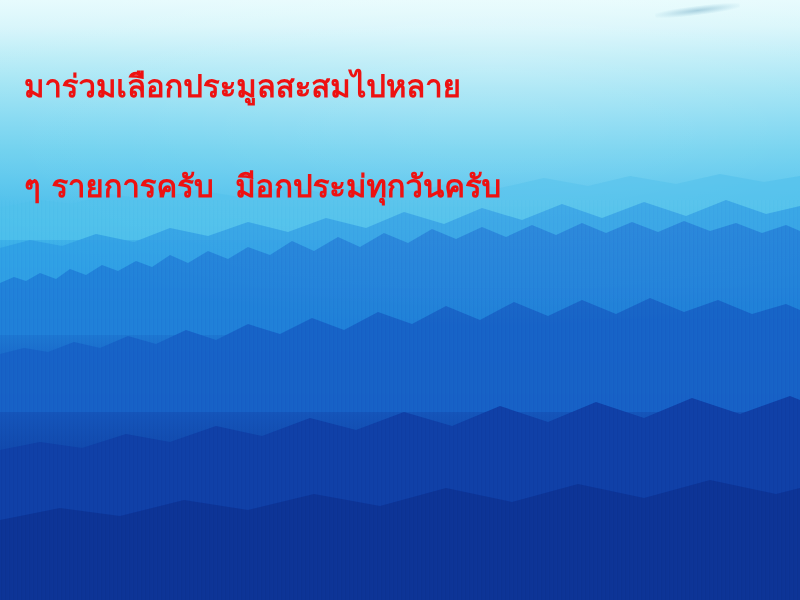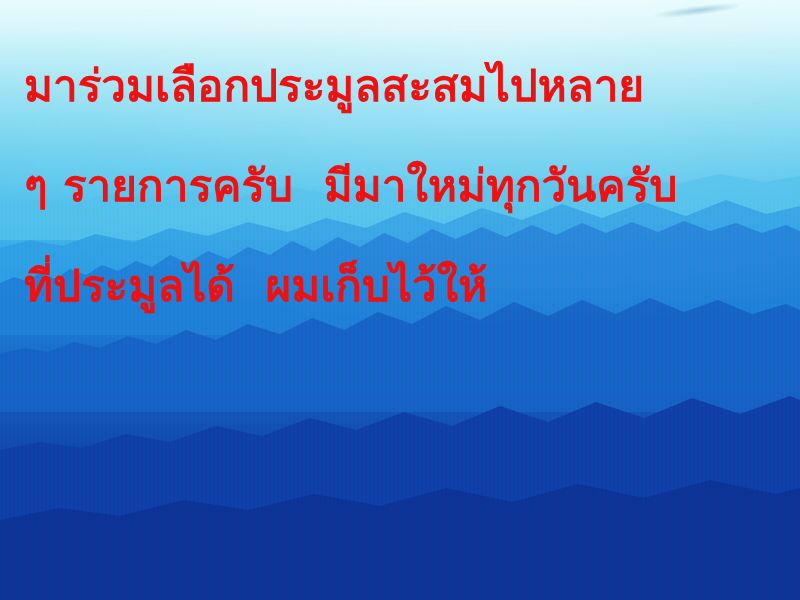--- a/index.html
+++ b/index.html
@@ -95,21 +95,21 @@
   
   #caption {
     position: absolute;
     left: 24px;
     top: 36px;
     width: 768px;
     pointer-events: none;
   }
   .cap-line {
     font-family: "DejaVu Sans", "Liberation Sans", sans-serif;
-    font-size: 44px;
+    font-size: 31px;
     line-height: 100px;
     font-weight: 700;
     color: #ee1111;
     white-space: pre;
     letter-spacing: 0px;
   }
 </style>
 </head>
 <body>
 
@@ -154,17 +154,16 @@
              L446,158 L512,172 L578,154 L644,168 L710,150 L776,164 L800,158
              L800,270 L0,270 Z" fill="#0c3294" opacity="0.9"></path>
   </svg>
 
   <div id="grain"></div>
   <div id="haze"></div>
   <div id="cloudwisp"></div>
 
   <div id="caption">
     <div class="cap-line">มาร่วมเลือกประมูลสะสมไปหลาย</div>
-    <div class="cap-line">ๆ รายการครับ  มีมาใหม่ทุกวันครับ</div>
-    <div class="cap-line">ที่ประมูลได้  ผมเก็บไว้ให้</div>
+    <div class="cap-line">ๆ รายการครับ  มีอกประม่ทุกวันครับ</div>
   </div>
 
 </div>
 
 </body></html>

